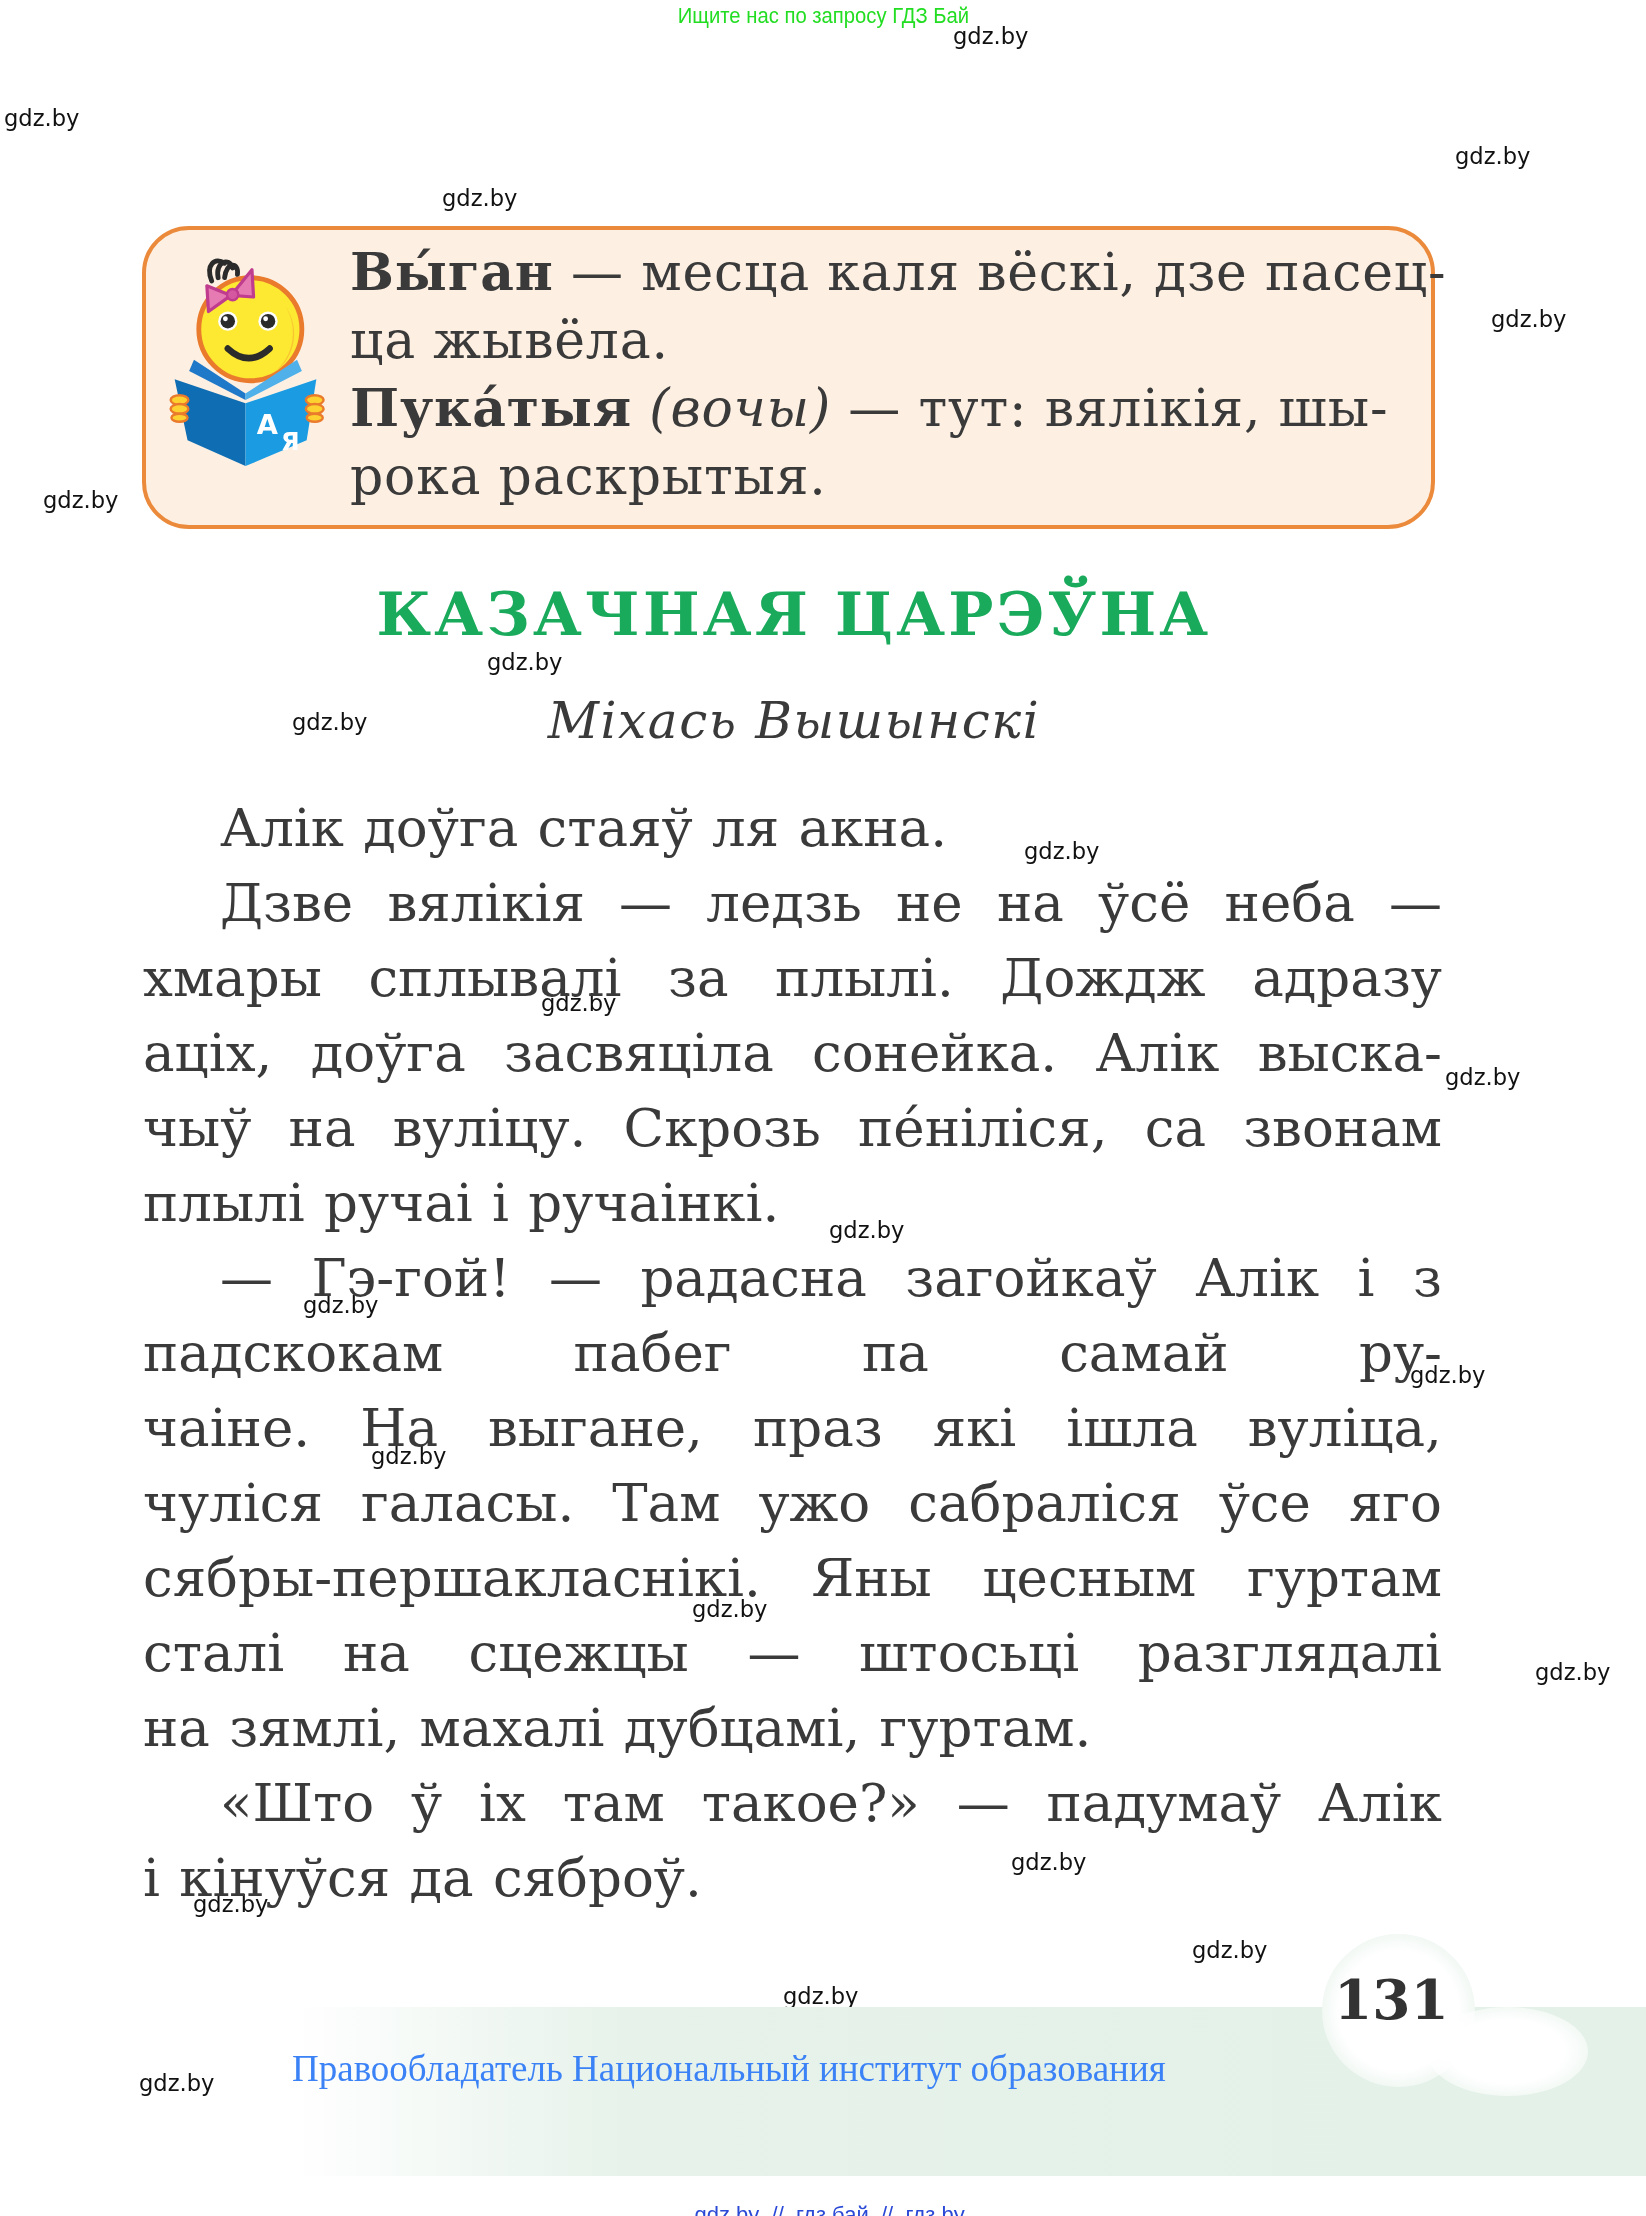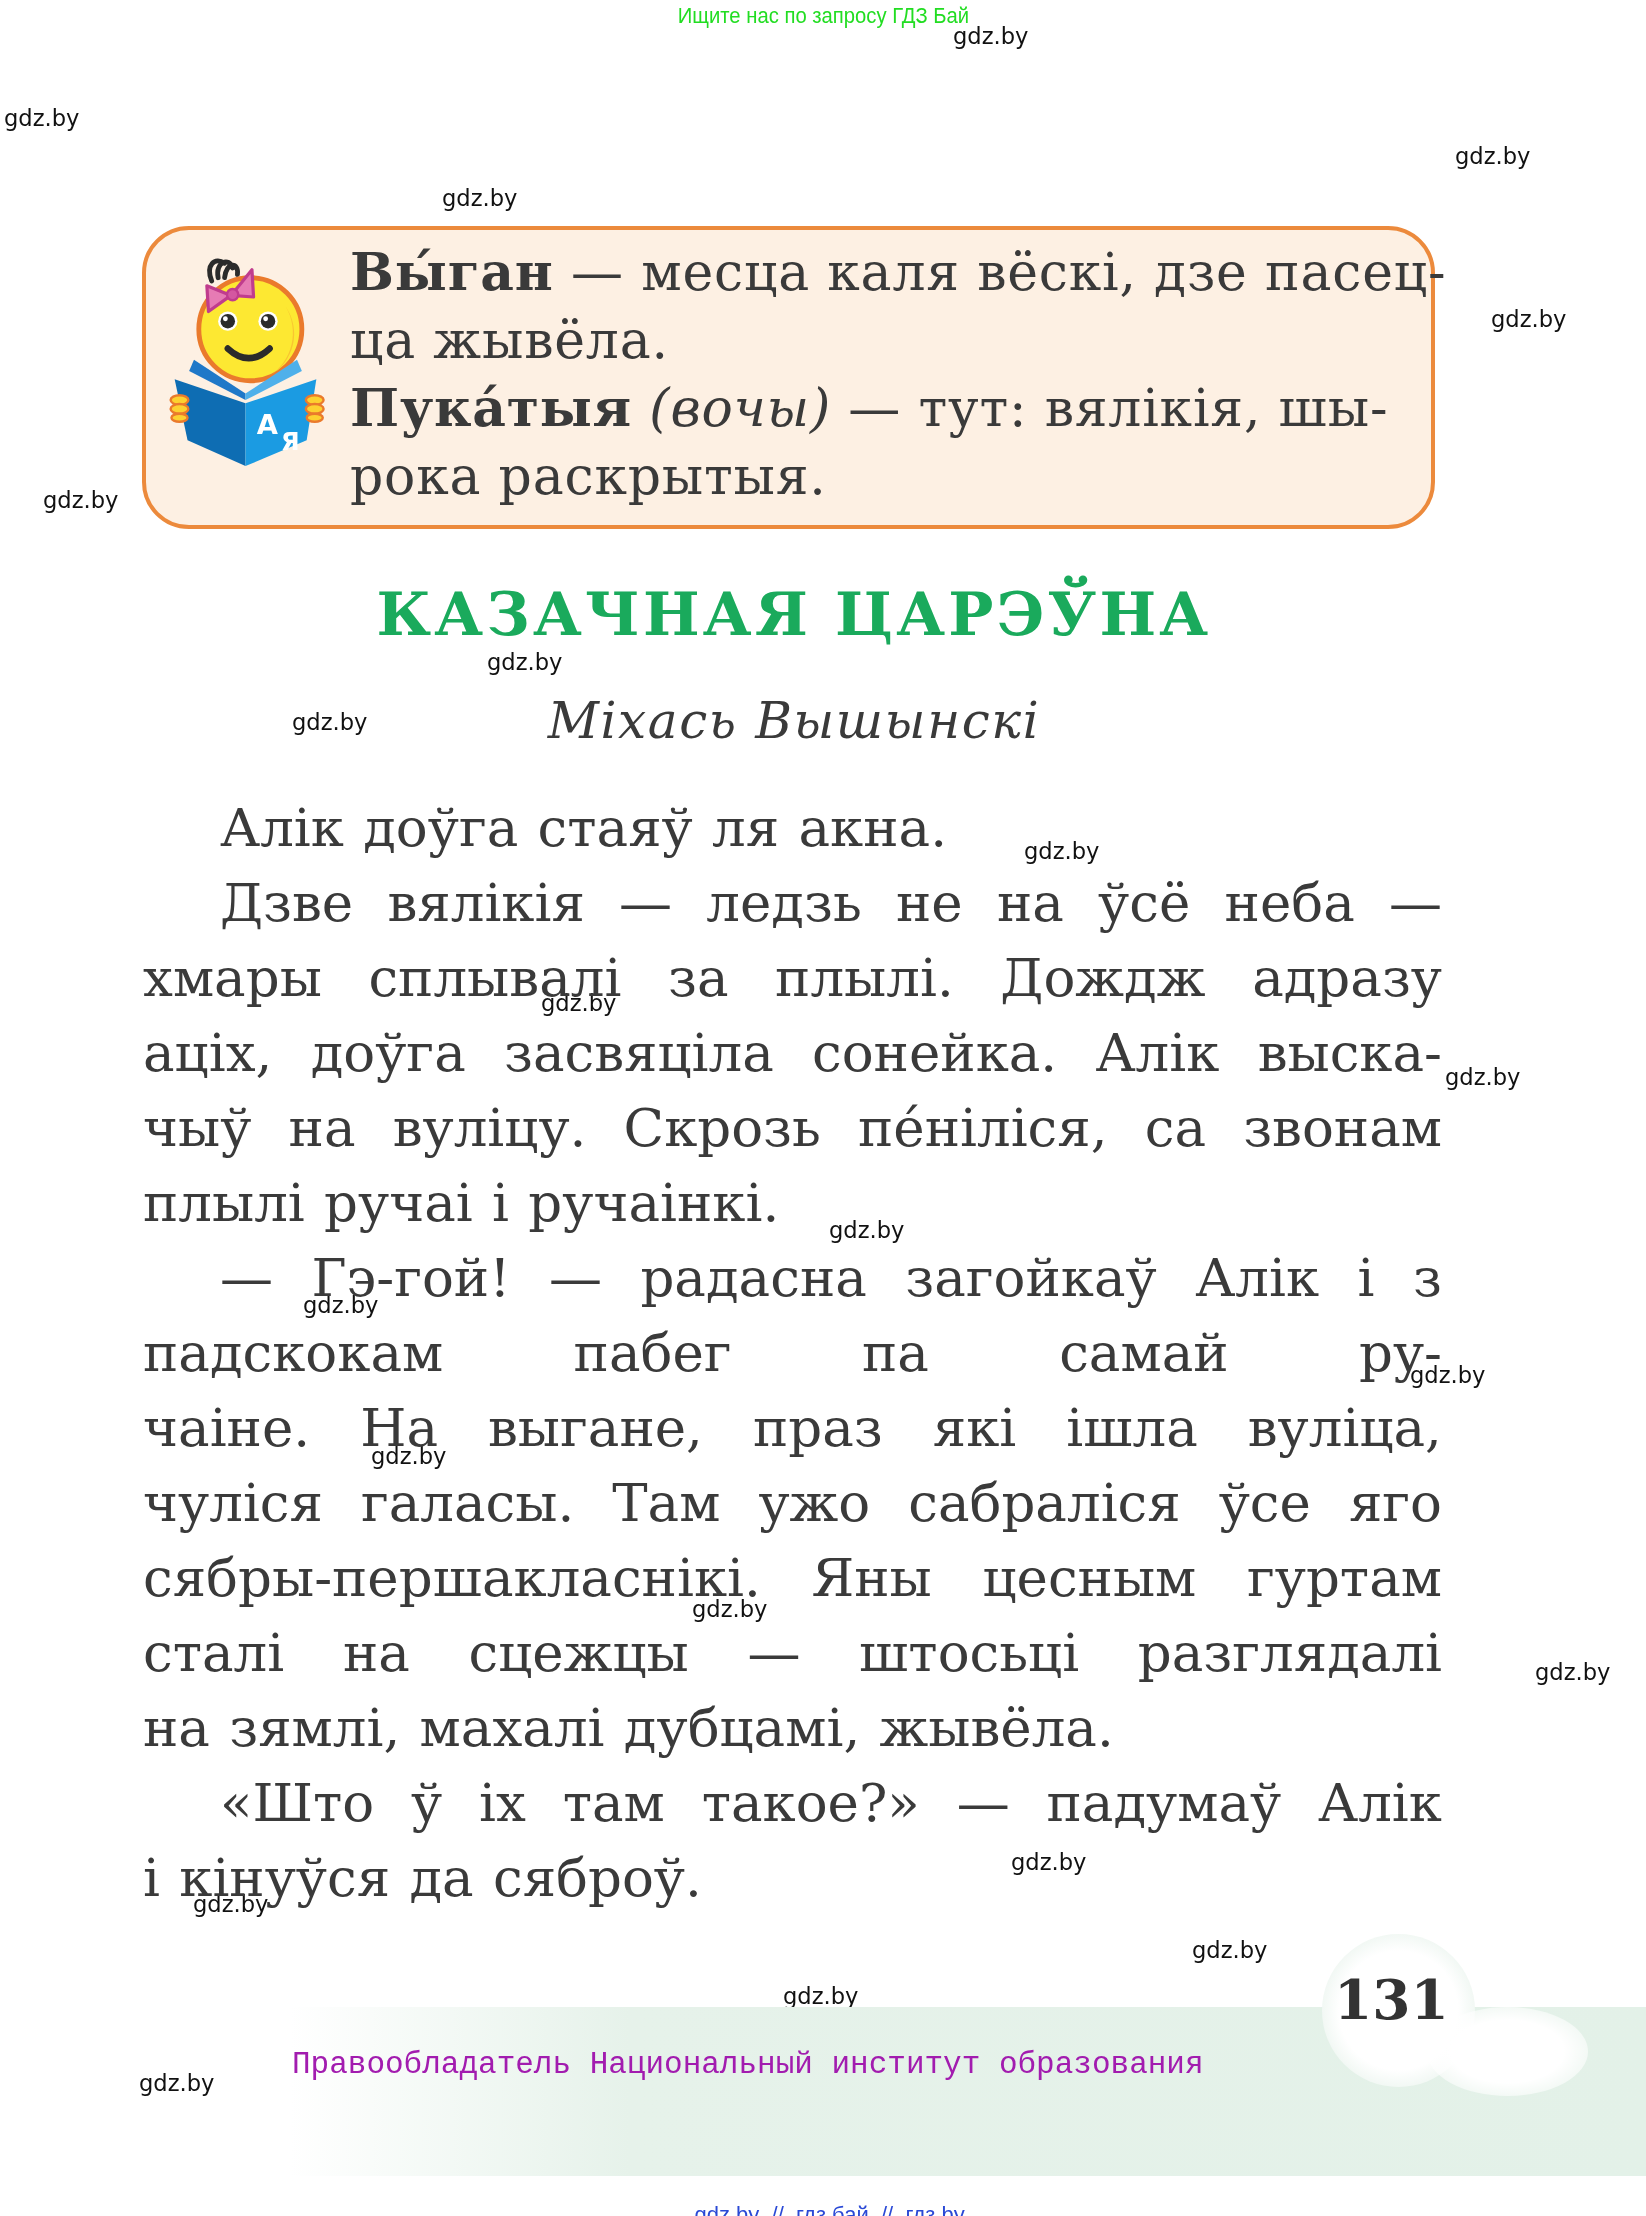--- a/index.html
+++ b/index.html
@@ -61,22 +61,22 @@
   }
   .cloud1 { left:1322px; top:1934px; width:153px; height:153px; border-radius:50%;
     background:radial-gradient(circle, #ffffff 55%, #eef6f1 75%, rgba(230,242,234,0) 100%); }
   .cloud2 { left:1427px; top:2007px; width:161px; height:89px; border-radius:50%;
     background:radial-gradient(ellipse, #ffffff 50%, rgba(236,245,239,0) 100%); }
   .page-num {
     left:1334px; top:1967px; font-family:"DejaVu Serif", serif;
     font-size:55px; color:#333; font-weight:bold;
   }
   .rights {
-    left:292px; top:2047px; font-family:Liberation Mono, monospace;
-    font-size:31px; color:#a21caf; white-space:nowrap;
+    left:292px; top:2047px; font-family:Liberation Serif, serif;
+    font-size:37px; color:#3b82f6; white-space:nowrap;
   }
   .bottom-links {
     left:0; width:1647px; top:2176px; text-align:center;
     font-family:"Liberation Sans", sans-serif; font-size:22px; color:#2a49d6;
     white-space:pre;
   }
 </style>
 </head>
 <body>
 
@@ -268,21 +268,21 @@
       <span class="w">сцежцы</span>
       <span class="w">—</span>
       <span class="w">штосьці</span>
       <span class="w">разглядалі</span>
     </div>
     <div class="line last">
       <span class="w">на</span>
       <span class="w">зямлі,</span>
       <span class="w">махалі</span>
       <span class="w">дубцамі,</span>
-      <span class="w">жывёла.</span>
+      <span class="w">гуртам.</span>
     </div>
     <div class="line indent">
       <span class="w">«Што</span>
       <span class="w">ў</span>
       <span class="w">іх</span>
       <span class="w">там</span>
       <span class="w">такое?»</span>
       <span class="w">—</span>
       <span class="w">падумаў</span>
       <span class="w">Алік</span>

